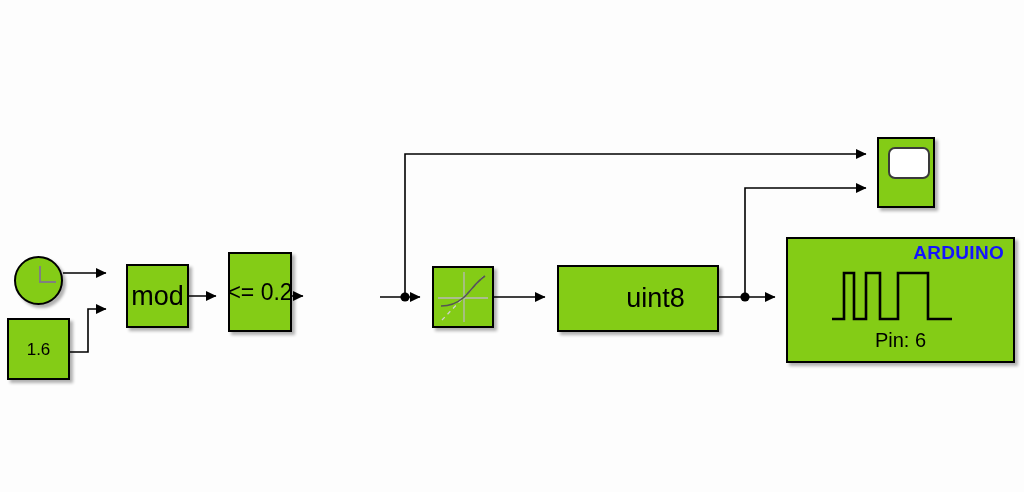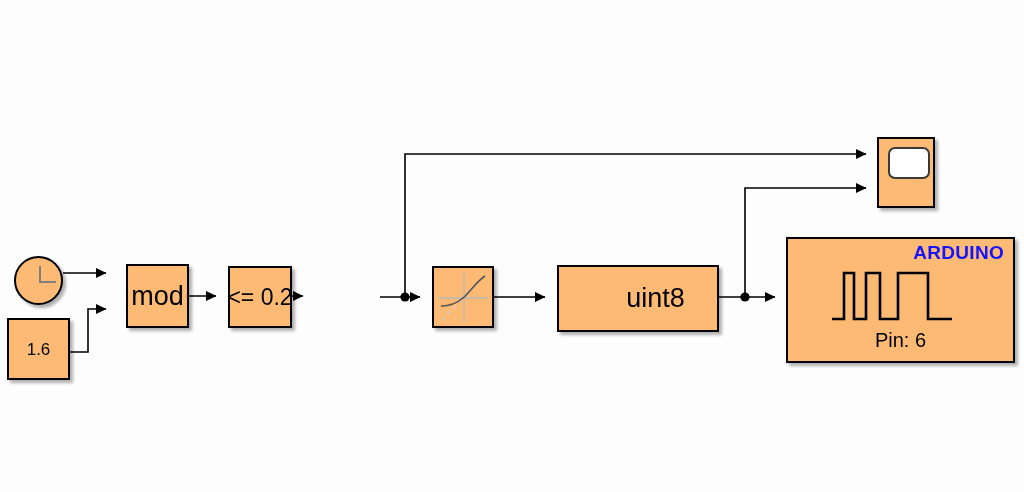--- a/index.html
+++ b/index.html
@@ -22,21 +22,21 @@
     position: absolute;
     left: 0;
     top: 0;
     width: 1024px;
     height: 492px;
     pointer-events: none;
   }
   .blk {
     position: absolute;
     box-sizing: border-box;
-    background: #fdba74;
+    background: #84cc16;
     border: 2px solid #000000;
     box-shadow: 3px 3px 3px rgba(0,0,0,0.30);
     display: flex;
     align-items: center;
     justify-content: center;
     color: #000;
   }
   .blk-label {
     font-size: 27px;
     line-height: 1;
@@ -80,23 +80,23 @@
   #mod-block {
     left: 118px;
     top: 264px;
     width: 63px;
     height: 64px;
     margin-left: 8px;
   }
   
   #rel-block {
     left: 228px;
-    top: 266px;
+    top: 252px;
     width: 64px;
-    height: 62px;
+    height: 80px;
   }
   #rel-block .blk-label { font-size: 23px; }
   
   #gain-block {
     position: absolute;
     left: 314px;
     top: 263px;
     width: 66px;
     height: 68px;
   }

